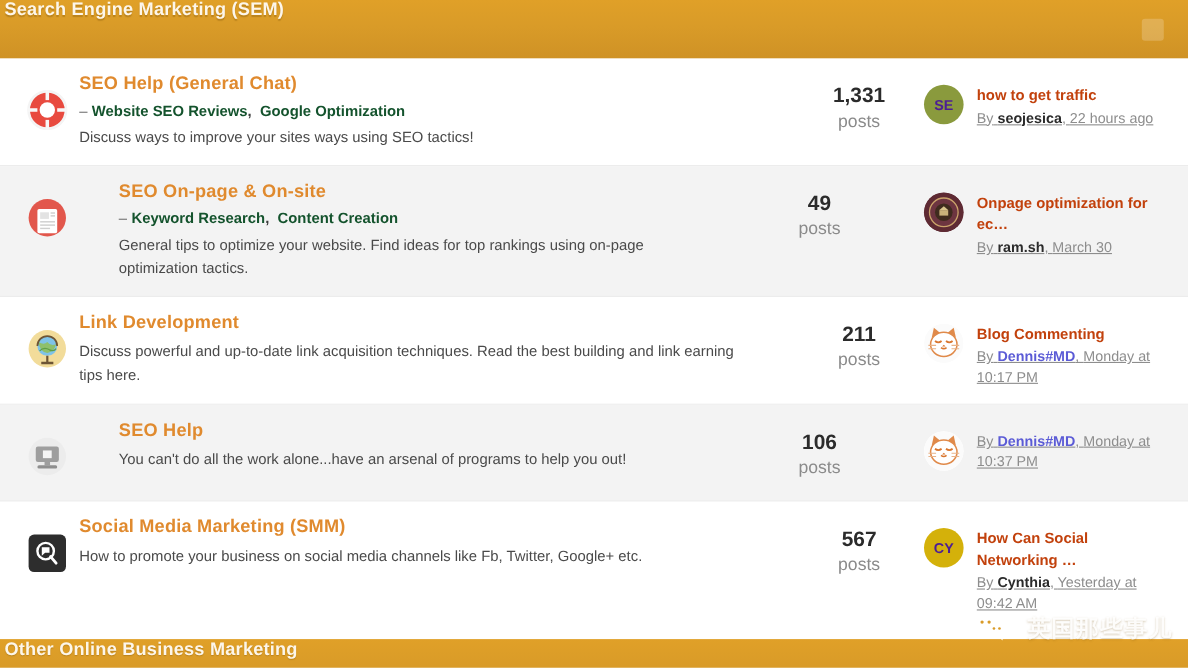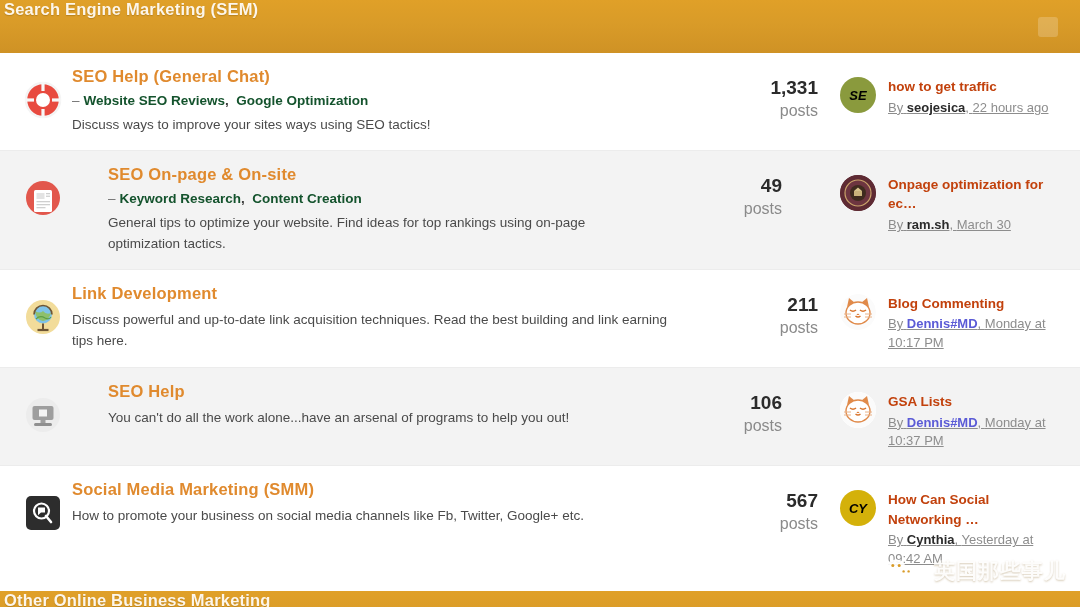--- a/index.html
+++ b/index.html
@@ -61,35 +61,35 @@
   }
   .subforums .dash { color:#6a6a6a; font-weight: normal; margin-right: 4px; }
   .subforums .sf { color:#14532d;margin-top:36px; }
   .forum-desc {
     font-size: 13.5px; color: #4a4a4a; line-height: 1.55; max-width: 600px;
   }
 
   
   .stats-cell {
     width: 78px; flex: 0 0 78px;
-    text-align: right; padding-top: 10px; padding-right: 4px;
+    text-align: center; padding-top: 10px; padding-right: 4px;
   }
   .stat-num { font-size: 19px; font-weight: bold; color: #2b2b2b; line-height: 1.15; }
   .stat-lbl { font-size: 16px; color: #8a8a8a; margin-top: 3px; }
 
   
   .last-cell {
     width: 240px; flex: 0 0 240px;
     display: flex; align-items: flex-start; gap: 12px;
     padding-top: 10px; padding-left: 18px;
   }
   .avatar {
     width: 36px; height: 36px; flex: 0 0 36px; border-radius: 50%;
     display: flex; align-items: center; justify-content: center;
-    font-size: 13px; font-weight: bold; color: #000000; overflow: hidden; font-style: italic;
+    font-size: 13px; font-weight: bold; color: #4c1d95; overflow: hidden;
   }
   .lp-text { min-width: 0; }
   .lp-title {
     font-size: 13.5px; font-weight: bold; color: #c2410c;
     line-height: 1.45; margin-bottom: 2px;
   }
   .lp-meta { font-size: 13px; color: #8d8d8d; line-height: 1.45; text-decoration: underline; }
   .lp-meta .author { color: #2b2b2b; font-weight: bold; }
   .lp-meta .author.link { color: #5b5bd6; font-weight: bold; }
 
@@ -234,21 +234,20 @@
               <path d="M29 13 L27 4 L21 9 Z" fill="#e08a4a"></path>
               <ellipse cx="18" cy="19" rx="12" ry="11" fill="#ffffff" stroke="#e08a4a" stroke-width="1.4"></ellipse>
               <path d="M10 16 q3 2.5 6 0" fill="none" stroke="#d9762f" stroke-width="1.6"></path>
               <path d="M20 16 q3 2.5 6 0" fill="none" stroke="#d9762f" stroke-width="1.6"></path>
               <path d="M15.5 22 q2.5 2 5 0" fill="none" stroke="#d9762f" stroke-width="1.5"></path>
               <path d="M18 19.5 l-1.6 1.6 h3.2 z" fill="#d9762f"></path>
               <path d="M4 20 h7 M4 23 h7 M25 20 h7 M25 23 h7" stroke="#e8b288" stroke-width="1"></path>
             </svg>
           </div>
           <div class="lp-text">
-            <div class="lp-title">GSA Lists</div>
             <div class="lp-meta"><span>By</span> <span class="author link">Dennis#MD</span><span>, </span><span>Monday at 10:37 PM</span></div>
           </div>
         </div>
       </div>
       <div class="forum-row last">
         <div class="icon-cell">
           <svg width="38" height="38" viewBox="0 0 38 38">
             <rect x="2" y="2" width="34" height="34" rx="5" fill="#2d2d2d"></rect>
             <circle cx="17.5" cy="17" r="7.5" fill="none" stroke="#ffffff" stroke-width="2.2"></circle>
             <path d="M22 22 L27 28" stroke="#ffffff" stroke-width="2.6" stroke-linecap="round"></path>

